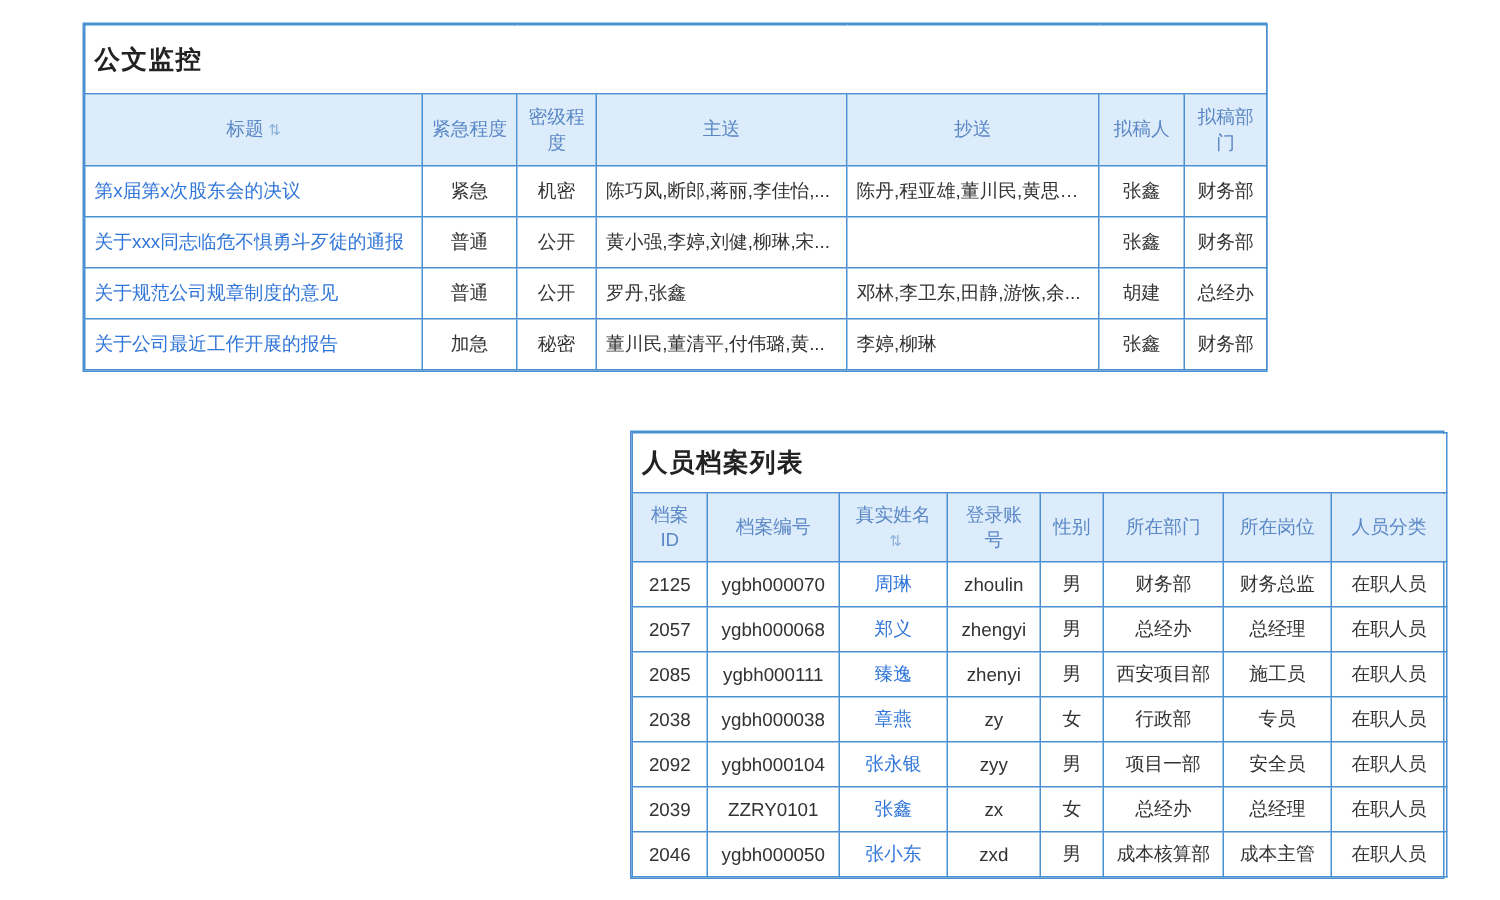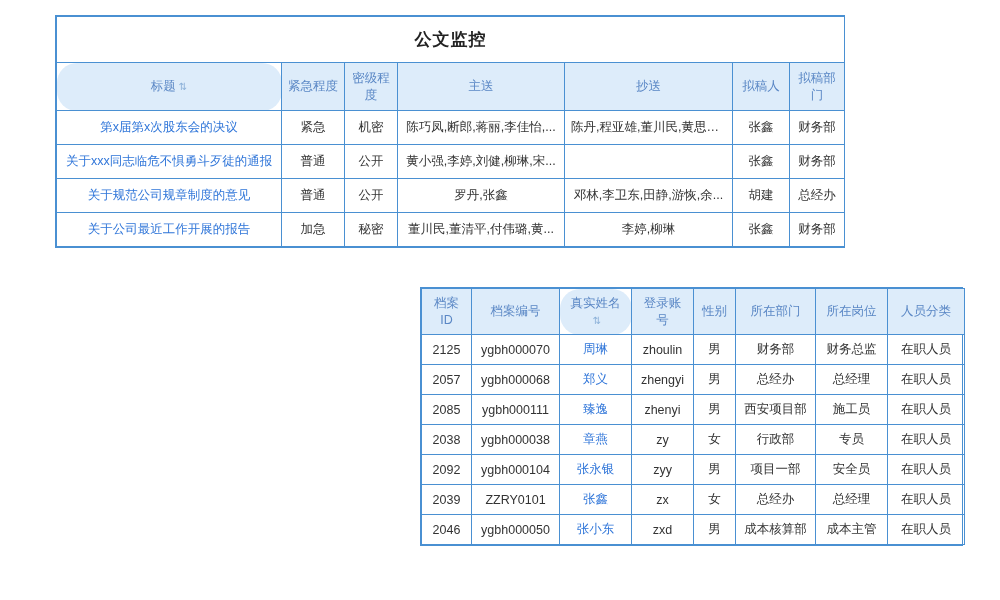--- a/index.html
+++ b/index.html
@@ -29,49 +29,49 @@
     text-overflow: ellipsis;
     padding: 0 6px;
     text-align: center;
   }
   .title-row th {
     background: #ffffff;
     font-size: 17px;
     font-weight: bold;
     color: #222222;
     height: 46px;
-    text-align: center;
+    text-align: left;
     letter-spacing: 1px;
   }
   .header-row th {
     background: #ddecfa;
     color: #5a87c5;
     font-weight: normal;
     white-space: normal;
     line-height: 1.35;
     vertical-align: middle;
   }
   #doc-panel .header-row th { height: 48px; }
   #doc-panel tbody td { height: 34px; }
   #personnel-panel .title-row th { height: 40px; }
   #personnel-panel .header-row th { height: 46px; }
   #personnel-panel tbody td { height: 30px; }
 
-  td.left { text-align: center; }
+  td.left { text-align: left; }
   a.cell-link {
     color: #3076d9;
     text-decoration: none;
     cursor: pointer;
   }
   .sort-icon {
     font-size: 10px;
     color: #8ab0d8;
     margin-left: 3px;
   }
-  .sortable { cursor: pointer; border-radius: 20px; }
+  .sortable { cursor: pointer; }
 </style>
 </head>
 <body>
 
 <div id="doc-panel" class="panel" style="left:55px; top:15px; width:790px;">
   <table>
     <colgroup>
       <col style="width:225px">
         <col style="width:63px">
         <col style="width:53px">
@@ -143,20 +143,23 @@
       <col style="width:50px">
         <col style="width:88px">
         <col style="width:72px">
         <col style="width:62px">
       <col style="width:42px">
         <col style="width:80px">
         <col style="width:72px">
         <col style="width:77px">
     </colgroup>
     <thead>
+      <tr class="title-row">
+        <th colspan="8">人员档案列表</th>
+      </tr>
       <tr class="header-row">
         <th>档案ID</th>
         <th>档案编号</th>
         <th class="sortable">
           <span>真实姓名</span><span class="sort-icon">⇅</span>
         </th>
         <th>登录账号</th>
         <th>性别</th>
         <th>所在部门</th>
         <th>所在岗位</th>

